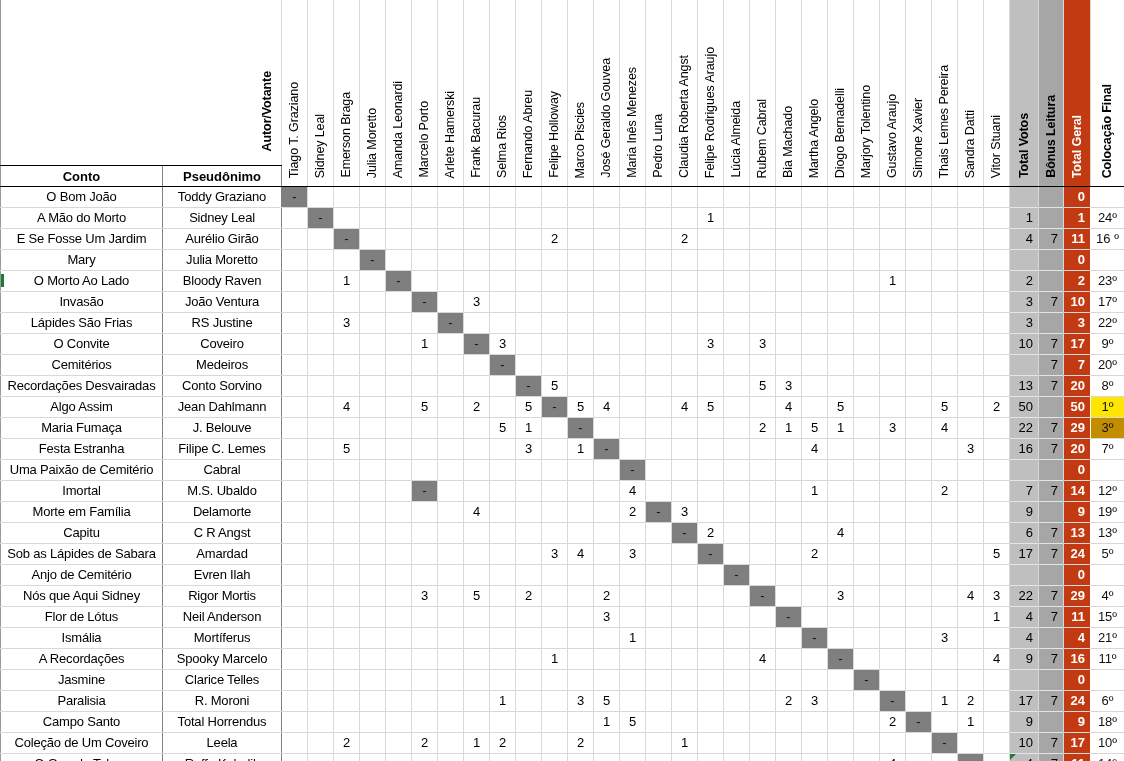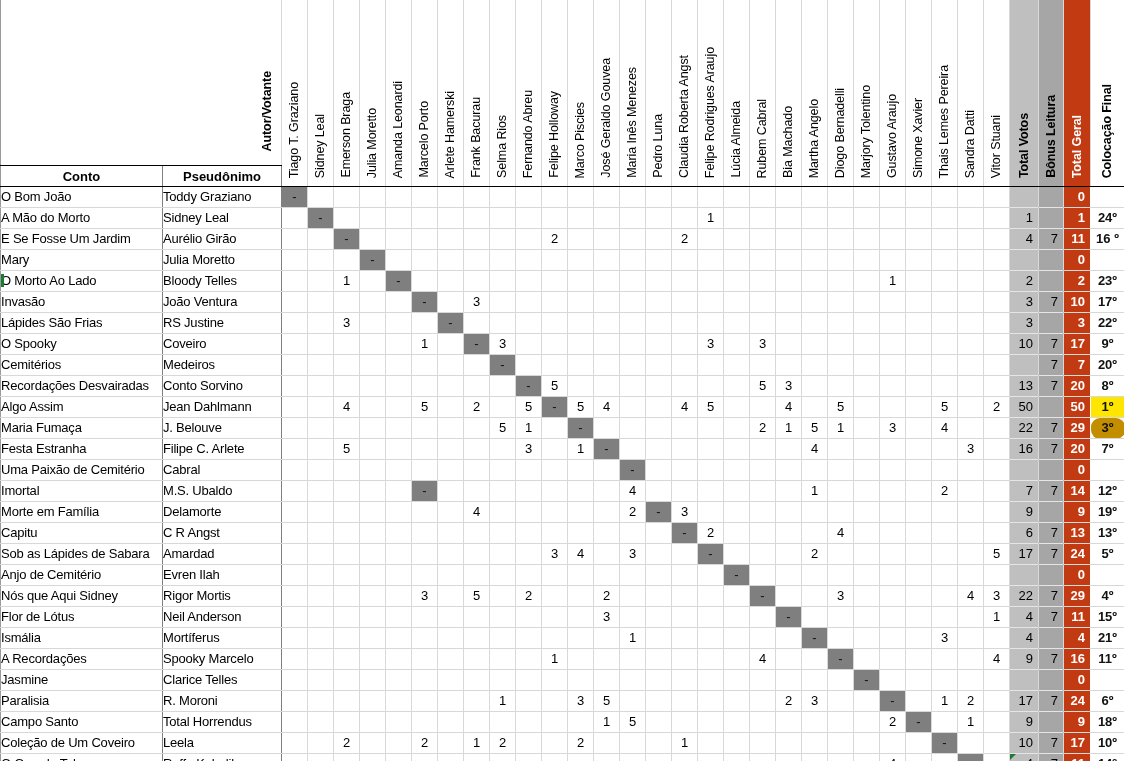--- a/index.html
+++ b/index.html
@@ -3,30 +3,30 @@
 <meta charset="utf-8">
 <style>
   html,body{margin:0;padding:0;background:#fff;}
   .sheet{width:1124px;height:761px;overflow:hidden;background:#fff;}
   table{border-collapse:collapse;table-layout:fixed;width:1124px;
         font-family:"Liberation Sans","DejaVu Sans",sans-serif;
         border-left:1px solid #9a9a9a;}
   td,th{padding:0;overflow:hidden;}
   .cell{height:20px;font-size:13px;line-height:20px;border-right:1px solid #D8D8D8;
         border-bottom:1px solid #D8D8D8;white-space:nowrap;}
-  .conto,.pseudo{text-align:left;border-right-color:#808080;letter-spacing:-0.2px;}
+  .conto,.pseudo{text-align:center;border-right-color:#808080;letter-spacing:-0.2px;}
   .vote{text-align:center;}
   .diag{background:var(--diag);color:#111;}
   .num{text-align:right;padding-right:5px;}
   .c-tv{background:var(--tv);border-right-color:rgba(0,0,0,0.15);border-bottom-color:rgba(0,0,0,0.10);position:relative;}
   .c-bl{background:var(--bl);border-right-color:rgba(0,0,0,0.15);border-bottom-color:rgba(0,0,0,0.10);}
   .c-tg{background:var(--tg);color:#fff;font-weight:bold;border-right-color:rgba(255,255,255,0.3);border-bottom-color:rgba(0,0,0,0.14);}
-  .c-cf{text-align:center;font-weight:bold;color:#111;}
+  .c-cf{text-align:center;font-weight:normal;color:#111;}
   .m-gold{background:var(--gold);}
-  .m-bronze{background:var(--bronze);border-radius:9px;}
+  .m-bronze{background:var(--bronze);}
   .vh{height:175px;vertical-align:bottom;text-align:center;padding-bottom:4px;
       border-right:1px solid #D8D8D8;border-bottom:1px solid #000;background:#fff;}
   .vt{display:inline-block;writing-mode:vertical-rl;transform:rotate(180deg);
       white-space:nowrap;font-size:12.5px;line-height:1.15;letter-spacing:-0.1px;}
   .b{font-weight:bold;}
   .th-tv{background:var(--tv);border-right-color:rgba(0,0,0,0.15);}
   .th-bl{background:var(--bl);border-right-color:rgba(0,0,0,0.15);}
   .th-tg{background:var(--tg);}
   .th-tg .vt{color:#fff;}
   .th-cf{background:#fff;}
@@ -271,21 +271,21 @@
           <td class="cell vote"></td>
           <td class="cell vote"></td>
           <td class="cell vote"></td>
           <td class="cell num c-tv"></td>
           <td class="cell num c-bl"></td>
           <td class="cell num c-tg">0</td>
           <td class="cell c-cf"></td>
         </tr>
         <tr>
           <td class="cell conto rowflag">O Morto Ao Lado</td>
-          <td class="cell pseudo">Bloody Telles</td>
+          <td class="cell pseudo">Bloody Raven</td>
           <td class="cell vote"></td>
           <td class="cell vote"></td>
           <td class="cell vote">1</td>
           <td class="cell vote"></td>
           <td class="cell vote diag">-</td>
           <td class="cell vote"></td>
           <td class="cell vote"></td>
           <td class="cell vote"></td>
           <td class="cell vote"></td>
           <td class="cell vote"></td>
@@ -378,21 +378,21 @@
           <td class="cell vote"></td>
           <td class="cell vote"></td>
           <td class="cell vote"></td>
           <td class="cell vote"></td>
           <td class="cell num c-tv">3</td>
           <td class="cell num c-bl"></td>
           <td class="cell num c-tg">3</td>
           <td class="cell c-cf">22º</td>
         </tr>
         <tr>
-          <td class="cell conto">O Spooky</td>
+          <td class="cell conto">O Convite</td>
           <td class="cell pseudo">Coveiro</td>
           <td class="cell vote"></td>
           <td class="cell vote"></td>
           <td class="cell vote"></td>
           <td class="cell vote"></td>
           <td class="cell vote"></td>
           <td class="cell vote">1</td>
           <td class="cell vote"></td>
           <td class="cell vote diag">-</td>
           <td class="cell vote">3</td>
@@ -559,21 +559,21 @@
           <td class="cell vote">4</td>
           <td class="cell vote"></td>
           <td class="cell vote"></td>
           <td class="cell num c-tv">22</td>
           <td class="cell num c-bl">7</td>
           <td class="cell num c-tg">29</td>
           <td class="cell c-cf m-bronze">3º</td>
         </tr>
         <tr>
           <td class="cell conto">Festa Estranha</td>
-          <td class="cell pseudo">Filipe C. Arlete</td>
+          <td class="cell pseudo">Filipe C. Lemes</td>
           <td class="cell vote"></td>
           <td class="cell vote"></td>
           <td class="cell vote">5</td>
           <td class="cell vote"></td>
           <td class="cell vote"></td>
           <td class="cell vote"></td>
           <td class="cell vote"></td>
           <td class="cell vote"></td>
           <td class="cell vote"></td>
           <td class="cell vote">3</td>

